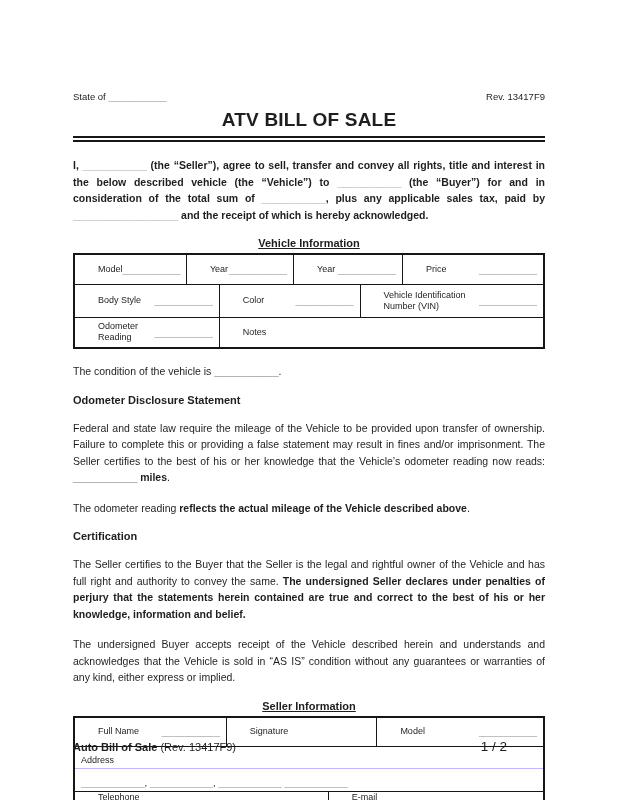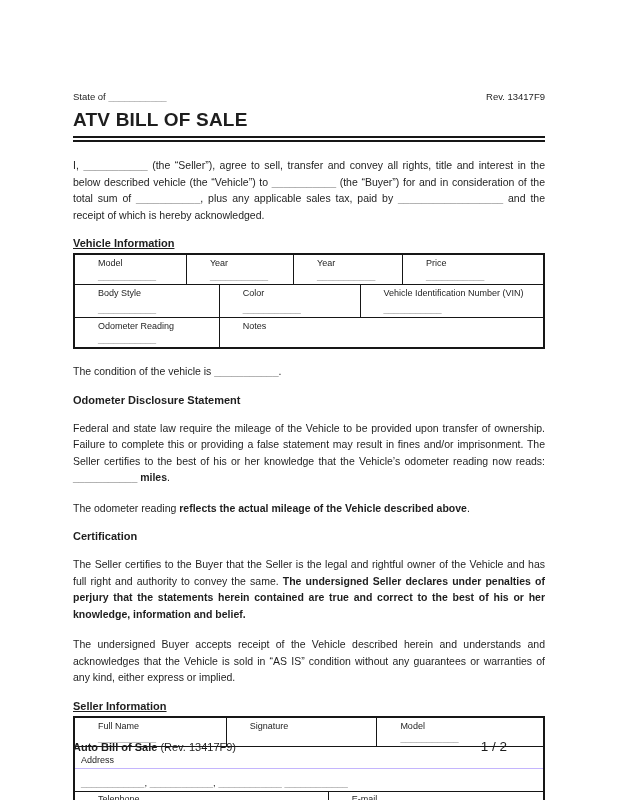--- a/index.html
+++ b/index.html
@@ -15,61 +15,62 @@
   .content { position: absolute; left: 73px; top: 0; width: 472px; margin-top: 20px; }
 
   .meta-row {
     display: flex;
     justify-content: space-between;
     padding-top: 71px;
     font-size: 9.5px;
   }
   .title {
     margin: 7px 0 0 0;
-    text-align: left;
+    text-align: center;
     font-size: 19px;
     font-weight: bold;
     letter-spacing: 0.2px;
   }
   .double-rule {
     margin-top: 5px;
     height: 2px;
     border-top: 2px solid #161616;
     border-bottom: 2px solid #161616;
   }
 
   p.body {
     font-size: 10.5px;
     line-height: 16.5px;
     text-align: justify;
     margin: 14px 0 0 0;
   }
-  p.body.first { margin-top: 15px; }
+  p.body.first { margin-top: 15px; font-weight: bold; }
   .b { font-weight: bold; }
   .blank { color: #9a9a9a; letter-spacing: 0; }
 
   h2.section {
     font-size: 11px;
     font-weight: bold;
     margin: 14px 0 0 0;
   }
-  h2.u { text-decoration: underline; }
+  h2.u { text-decoration: underline; text-align: center; }
 
   
   .tbl { border: 2px solid #161616; margin-top: 4px; }
   .trow { display: flex; border-top: 1.5px solid #161616; }
   .trow:first-child { border-top: none; }
   .tcell {
     display: flex;
-    flex-direction: column;
+    flex-direction: row;
     justify-content: space-between;
     box-sizing: border-box;
     border-left: 1.5px solid #161616;
     padding: 3px 6px 4px 23px;
     overflow: hidden;
+    align-items: center;
   }
   .tcell:first-child { border-left: none; }
   .lbl { font-size: 9px; line-height: 11px; }
   .cblank { font-size: 9.5px; line-height: 9px; }
 
   .rh-29 { min-height: 29px; }
   .rh-32 { min-height: 32px; }
   .rh-28 { min-height: 28px; }
 
   

